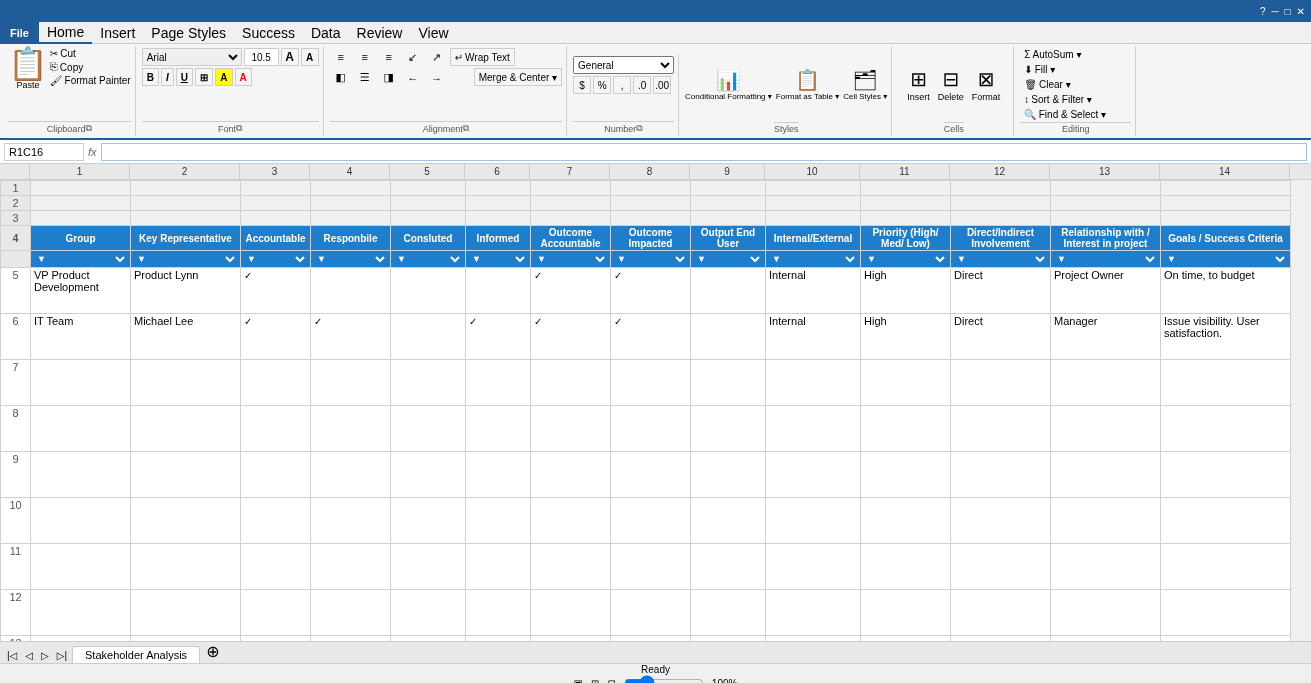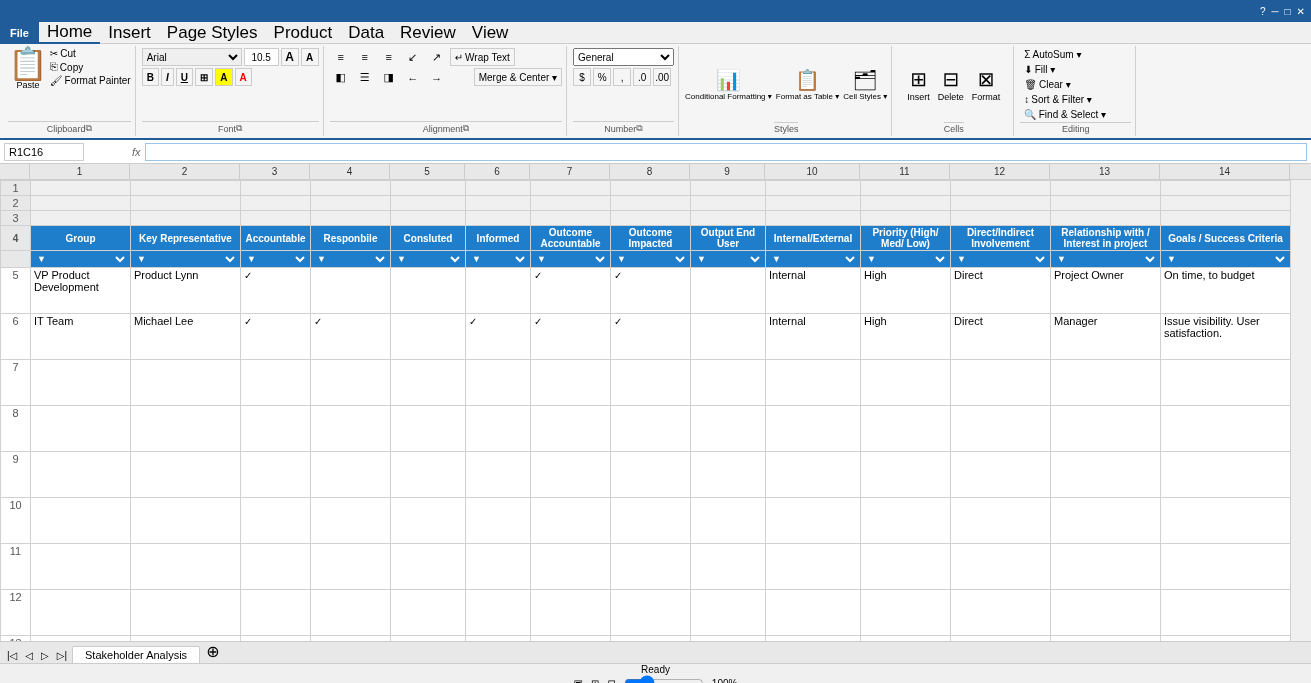--- a/index.html
+++ b/index.html
@@ -31,21 +31,21 @@
       padding: 3px 10px;
       height: 22px;
       display: flex;
       align-items: center;
       font-weight: bold;
       font-size: 11px;
       cursor: pointer;
     }
     .menu-item {
       padding: 3px 8px;
-      font-size: 17px;
+      font-size: 14px;
       cursor: pointer;
       height: 22px;
       display: flex;
       align-items: center;
     }
 
     
     .ribbon {
       background: #f5f5f5;
       border-bottom: 2px solid #1f5c99;
@@ -216,21 +216,21 @@
       padding: 0 4px;
     }
     .cell-ref {
       width: 80px;
       border: 1px solid #ccc;
       height: 18px;
       padding: 0 4px;
       font-size: 11px;
       font-family: Arial;
     }
-    .fx-label { font-size: 11px; color: #666; font-style: italic; margin-left: 44px; }
+    .fx-label { font-size: 11px; color: #666; font-style: italic; }
     .formula-input {
       flex: 1;
       border: 1px solid #9dc3e6;
       height: 18px;
       padding: 0 4px;
       font-size: 11px;
     }
 
     
     .col-headers {
@@ -402,21 +402,21 @@
     <span class="title-bar-btn">─</span>
     <span class="title-bar-btn">□</span>
     <span class="title-bar-btn">✕</span>
   </div>
 
   <div class="menu-bar">
     <div class="file-btn">File</div>
     <div class="menu-item tab-underline">Home</div>
     <div class="menu-item">Insert</div>
     <div class="menu-item">Page Styles</div>
-    <div class="menu-item">Product</div>
+    <div class="menu-item">Success</div>
     <div class="menu-item">Data</div>
     <div class="menu-item">Review</div>
     <div class="menu-item">View</div>
   </div>
 
   <div class="ribbon">
 
     <div class="ribbon-section" style="min-width:90px;">
       <div class="ribbon-section-top">
         <div style="display:flex;flex-direction:column;align-items:center;cursor:pointer;">
@@ -492,21 +492,21 @@
             <span>Merge &amp; Center ▾</span>
           </div>
         </div>
       </div>
       <div class="ribbon-section-bottom">
         <span>Alignment</span>
         <span>⧉</span>
       </div>
     </div>
 
-    <div class="ribbon-section number-group" style="min-width:110px;">
+    <div class="ribbon-section number-group" style="min-width:110px;margin-top:8px;">
       <div class="ribbon-section-top" style="flex-direction:column;gap:2px;">
         <select style="width:100%;height:18px;font-size:10px;">
           <option>General</option>
         </select>
         <div style="display:flex;align-items:center;gap:2px;">
           <button class="small-btn">$</button>
           <button class="small-btn">%</button>
           <button class="small-btn">,</button>
           <button class="small-btn">.0</button>
           <button class="small-btn">.00</button>

